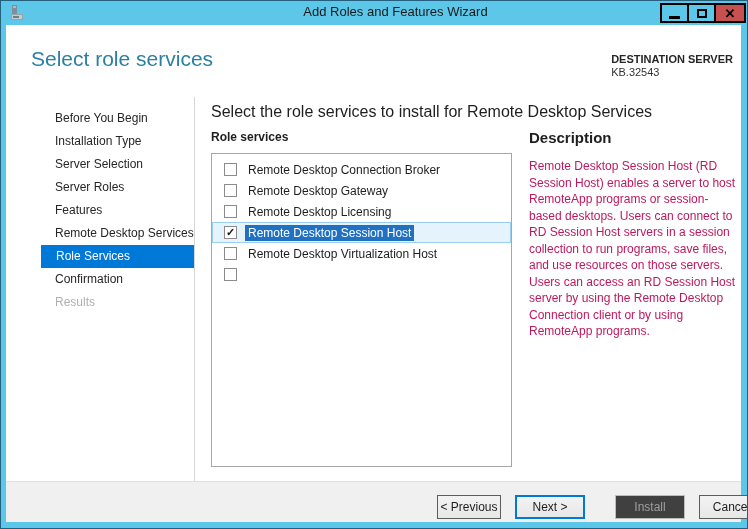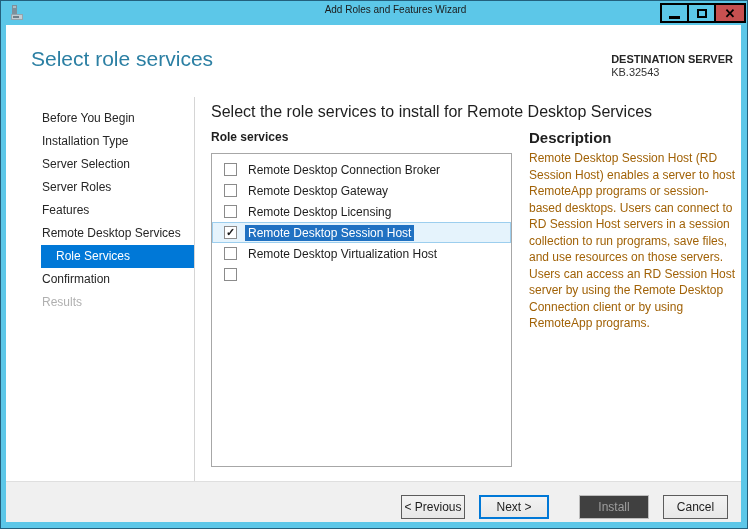--- a/index.html
+++ b/index.html
@@ -8,21 +8,21 @@
   .window {
     position:relative; width:748px; height:529px;
     background:#5CC7E8; border:1px solid #23607D; overflow:hidden;
   }
 
   
   .titlebar { position:absolute; top:0; left:0; right:0; height:24px; }
   .app-icon { position:absolute; left:8px; top:3px; width:17px; height:17px; }
   .title {
     position:absolute; left:0; right:0; top:3px; text-align:center;
-    font-size:10px; color:#1a1a1a;margin-left:43px;
+    font-size:13px; color:#1a1a1a;margin-left:43px;
   }
   .controls { position:absolute; right:1px; top:2px; display:flex; }
   .ctrl {
     width:29px; height:20px; border:2px solid #000; margin-left:-2px;
     display:flex; align-items:center; justify-content:center; background:transparent;
   }
   .ctrl.close { width:32px; background:#C75050; }
   .glyph-min { width:11px; height:3px; background:#000; margin-top:8px; }
   .glyph-max { width:10px; height:9px; border:2px solid #000; background:transparent; }
   .glyph-close { font-size:13px; font-weight:700; color:#000; line-height:1; }
@@ -41,21 +41,21 @@
   .dest { position:absolute; right:8px; top:28px; text-align:left; }
   .dest-label { font-size:11px; font-weight:700; color:#262626; }
   .dest-value { font-size:11px; color:#333; margin-top:1px; }
 
   
   .sidebar {
     position:absolute; left:0; top:72px; bottom:41px; width:189px;
     border-right:1px solid #D5D5D5; padding-top:10px;
   }
   .nav-item {
-    height:23px; line-height:23px; padding-left:36px;
+    height:23px; line-height:23px; padding-left:49px;
     font-size:12px; color:#262626; white-space:nowrap; cursor:default;
   }
   .nav-item.selected {
     margin-left:35px; padding-left:15px;
     background:#0078D7; color:#fff;
   }
   .nav-item.disabled { color:#B0B0B0; }
 
   
   .instruction { position:absolute; left:205px; top:78px; font-size:16px; color:#1e1e1e; }
@@ -70,31 +70,31 @@
     width:13px; height:13px; border:1px solid #8B8B8B; background:#fff;
     flex:0 0 13px; display:flex; align-items:center; justify-content:center;
   }
   .check { font-size:11px; font-weight:700; color:#1a1a1a; line-height:1; margin-top:-1px; }
   .rs-label { font-size:12px; color:#1e1e1e; margin-left:8px; padding:1px 3px; white-space:nowrap; }
   .rs-row.selected .rs-label { background:#2071C2; color:#fff; }
 
   
   .desc { position:absolute; left:523px; top:104px; width:207px; }
   .desc-title { font-size:15px; font-weight:700; color:#1e1e1e; }
-  .desc-body  { font-size:12px; color:#a16207; line-height:16.5px; margin-top:4px; }
+  .desc-body  { font-size:12px; color:#be185d; line-height:16.5px; margin-top:12px; }
 
   
   .footer {
     position:absolute; left:0; right:0; bottom:0; height:41px;
     background:#F0F0F0; border-top:1px solid #DFDFDF;
   }
   .btn {
     position:absolute; top:13px; height:24px; font-family:"Liberation Sans", sans-serif;
     font-size:12px; color:#1e1e1e; text-align:center;
-    background:linear-gradient(#F3F3F3,#E7E7E7); border:1px solid #5C5C5C;
+    background:linear-gradient(#F3F3F3,#E7E7E7); border:1px solid #5C5C5C;margin-left:36px;
   }
   .btn-previous { left:395px; width:64px; }
   .btn-next     { left:473px; width:70px; border:2px solid #0078D7; }
   .btn-install  { left:573px; width:70px; border:1px solid #BDBDBD; color:#9E9E9E; background:#404040; }
   .btn-cancel   { left:657px; width:65px; }
 </style>
 </head>
 <body>
 
 <div class="window">

